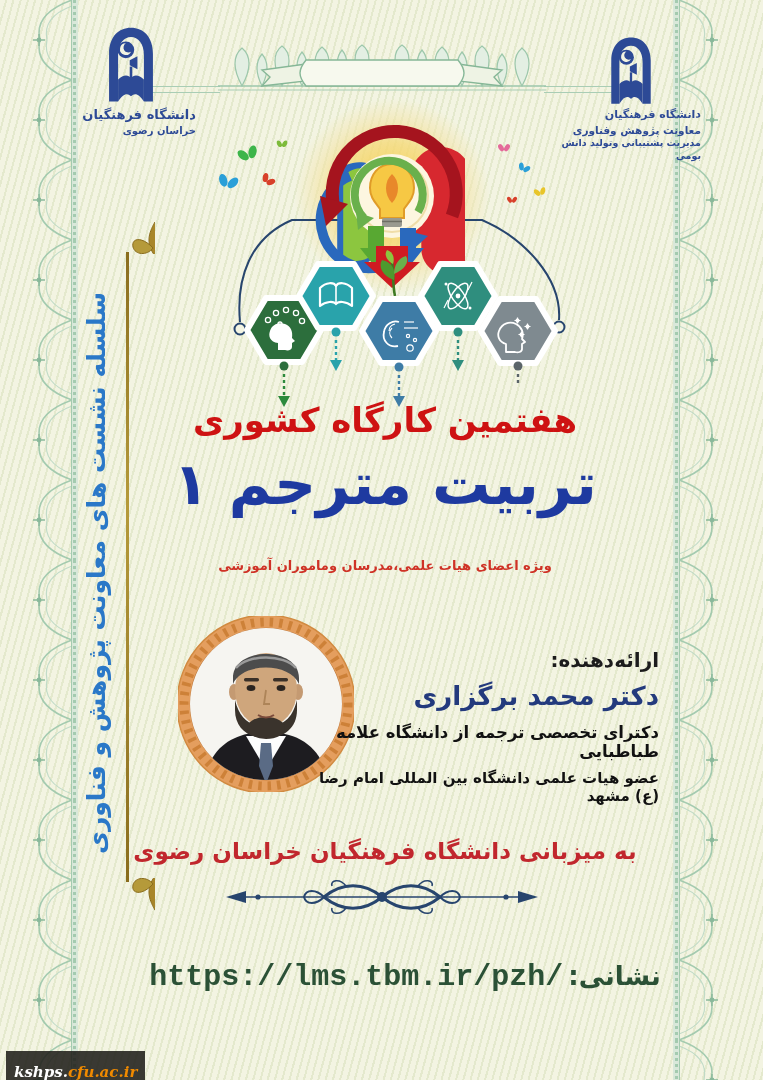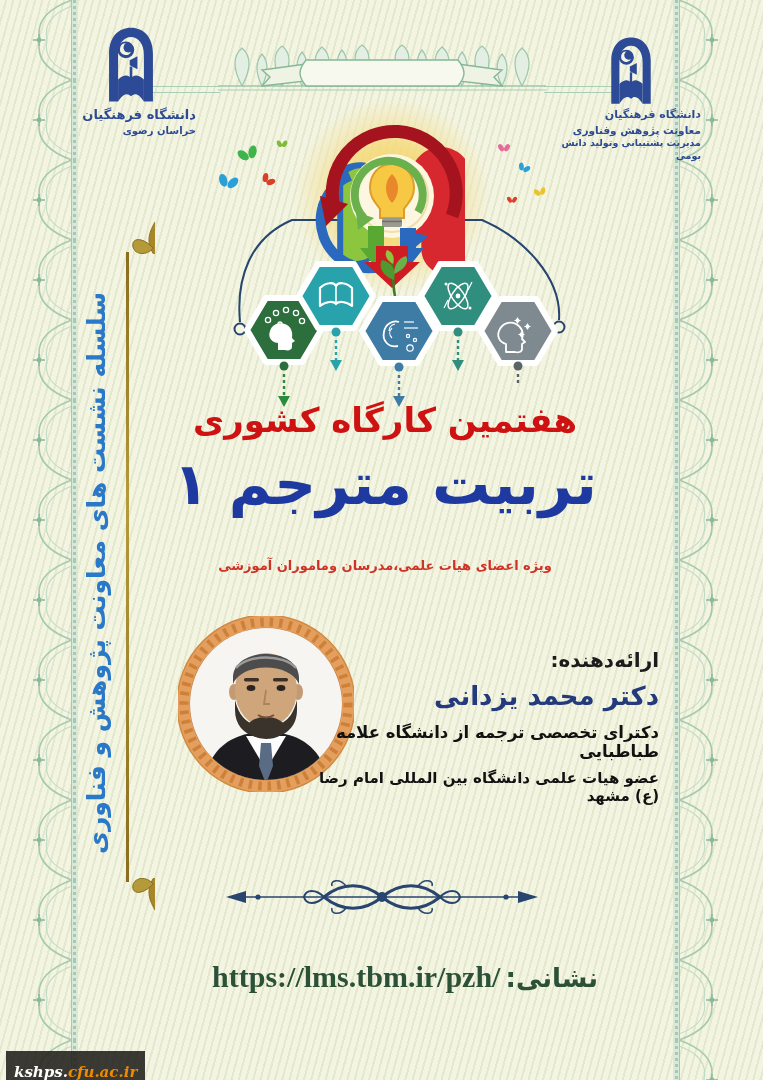--- a/index.html
+++ b/index.html
@@ -47,21 +47,21 @@
   .presenter{top:648px;right:104px;width:345px;direction:rtl;text-align:right;}
   .p-label{font-size:20px;font-weight:bold;color:#1c1c1c;margin-bottom:9px;}
   .p-name{font-size:26px;font-weight:bold;color:#233a7d;margin-bottom:12px;}
   .p-cred1{font-size:16.5px;font-weight:bold;color:#111;margin-bottom:8px;}
   .p-cred2{font-size:15px;font-weight:bold;color:#111;}
   .host-line{top:838px;font-size:23px;font-weight:bold;color:#c1272d;}
   .flourish{left:224px;top:876px;width:316px;height:42px;}
   .mode-line{top:922px;font-size:26px;font-weight:bold;color:#1d6b35;}
   .url-line{top:960px;left:90px;width:590px;direction:rtl;text-align:center;color:#2b5136;}
   .url-label{font-size:26px;font-weight:bold;}
-  .url-value{font-size:30px;font-weight:bold;font-family:Liberation Serif, serif;direction:ltr;unicode-bidi:embed;margin-left:40px;}
+  .url-value{font-size:30px;font-weight:bold;font-family:Liberation Mono, monospace;direction:ltr;unicode-bidi:embed;margin-left:40px;}
   .date-line{top:1018px;font-size:21px;font-weight:bold;color:#8e1f30;}
   .watermark{left:6px;top:1051px;background:rgba(32,31,26,.88);padding:12px 8px 3px;
     font-family:"DejaVu Serif",serif;font-style:italic;font-weight:bold;font-size:15px;}
   .wm-prefix{color:#fff;} .wm-suffix{color:#f08a00;}
 </style>
 </head>
 <body>
 
 <div class="poster">
 
@@ -335,25 +335,26 @@
         <ellipse cx="73" cy="72" rx="4.4" ry="3" fill="#2a2420"></ellipse>
         <ellipse cx="103" cy="72" rx="4.4" ry="3" fill="#2a2420"></ellipse>
         <path d="M88,74 L86,88 L92,88" fill="none" stroke="#ad8458" stroke-width="1.8"></path>
         <path d="M80,99 C85,102 91,102 96,99" stroke="#7a4a3a" stroke-width="2" fill="none"></path>
       </g>
     </svg>
   </div>
 
   <div class="abs presenter">
     <div class="p-label">ارائه‌دهنده:</div>
-    <div class="p-name">دکتر محمد یزدانی</div>
+    <div class="p-name">دکتر محمد برگزاری</div>
     <div class="p-cred1">دکترای تخصصی ترجمه از دانشگاه علامه طباطبایی</div>
     <div class="p-cred2">عضو هیات علمی دانشگاه بین المللی امام رضا (ع) مشهد</div>
   </div>
 
+  <div class="abs ttl host-line">به میزبانی دانشگاه فرهنگیان خراسان رضوی</div>
 
   <svg class="abs flourish" viewBox="0 0 316 42">
     <g stroke="#27456e" fill="none" stroke-width="1.6">
       <line x1="10" y1="21" x2="306" y2="21"></line>
       <path d="M100,21 C118,6 140,6 158,21 C140,36 118,36 100,21 Z" stroke-width="3"></path>
       <path d="M216,21 C198,6 176,6 158,21 C176,36 198,36 216,21 Z" stroke-width="3"></path>
       <path d="M100,21 C92,13 82,13 80,21 C82,29 92,29 100,21" stroke-width="2"></path>
       <path d="M216,21 C224,13 234,13 236,21 C234,29 224,29 216,21" stroke-width="2"></path>
       <path d="M122,10 C116,2 106,4 108,10 M194,10 C200,2 210,4 208,10 M122,32 C116,40 106,38 108,32 M194,32 C200,40 210,38 208,32" stroke-width="1.6"></path>
     </g>

